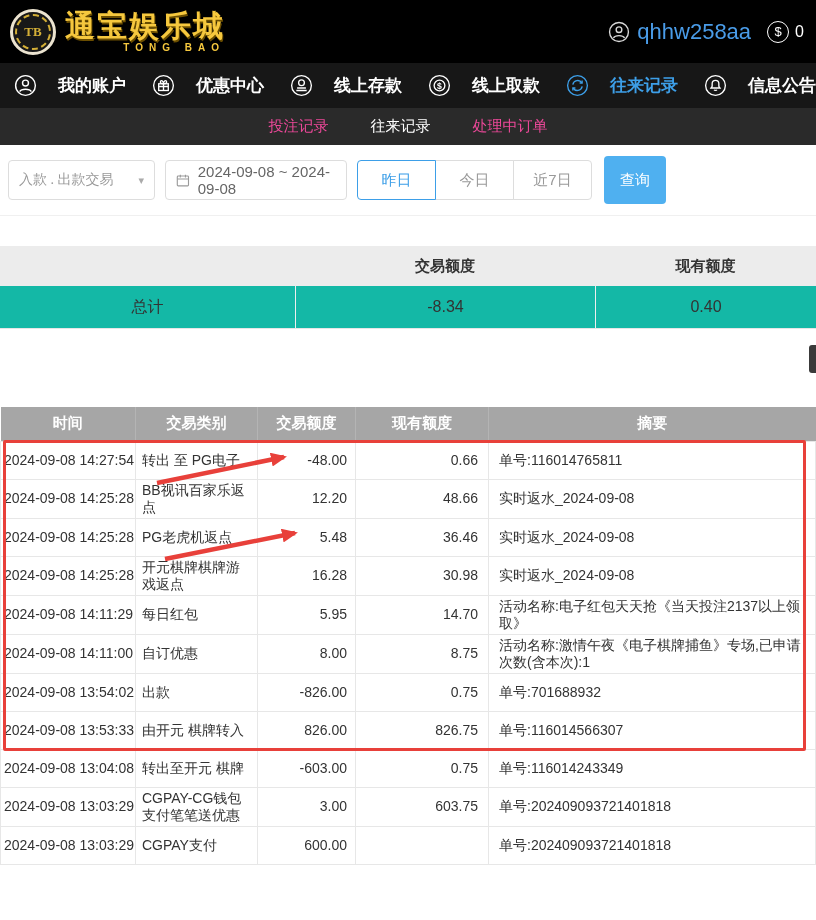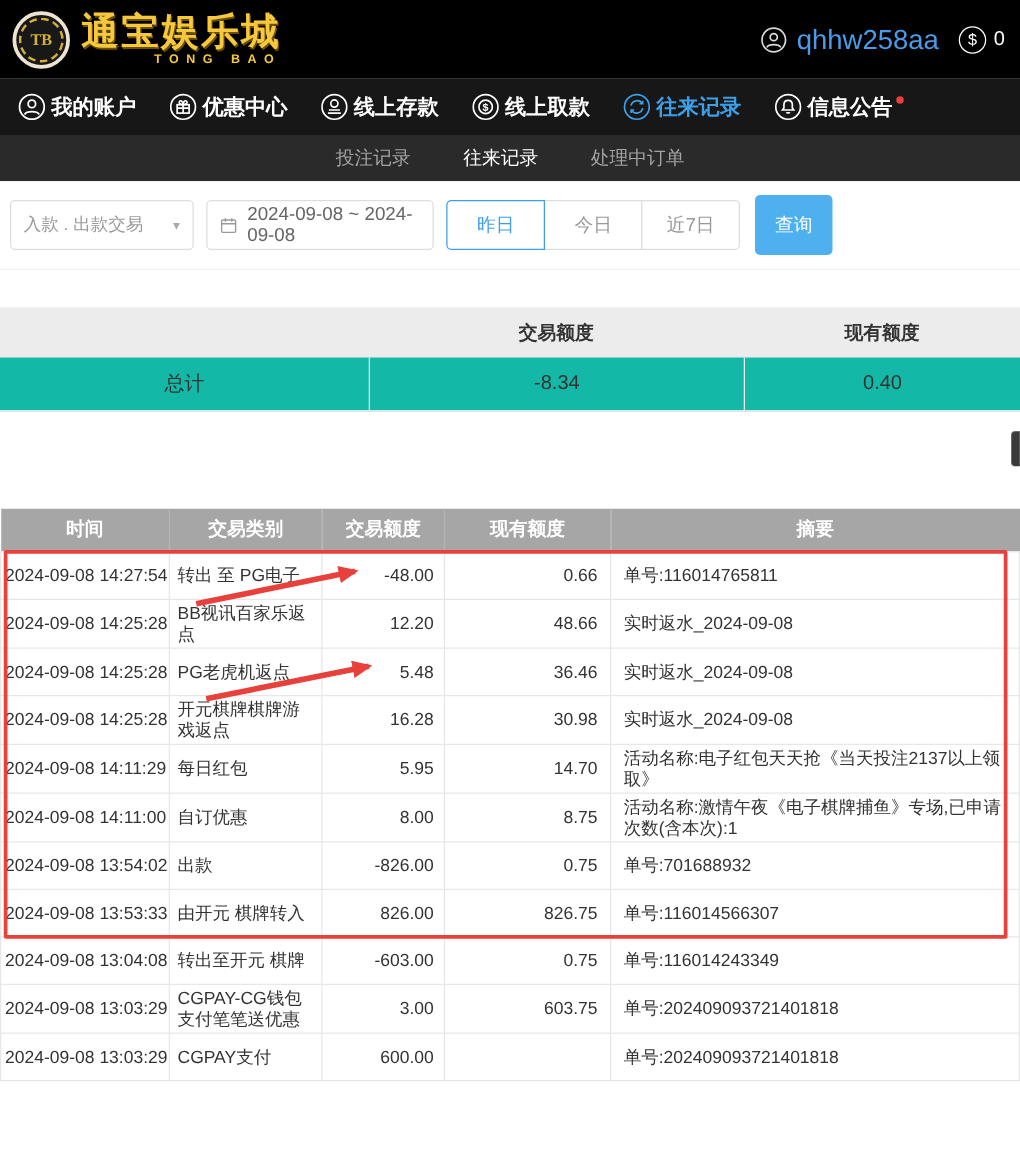--- a/index.html
+++ b/index.html
@@ -20,37 +20,37 @@
   .logo-en { color:#f6c83e; font-size:10px; font-weight:bold; letter-spacing:6px; text-align:right; line-height:12px; }
   .user-area { display:flex; align-items:center; gap:16px; padding-right:2px; }
   .user { display:flex; align-items:center; gap:7px; color:#4a9ce8; font-size:22px; cursor:pointer; }
   .user svg { color:#d8d8d8; }
   .balance { display:flex; align-items:center; gap:6px; color:#fff; font-size:16px; cursor:pointer; }
   .dollar-circle { width:22px; height:22px; border-radius:50%; border:1.5px solid #fff;
     display:flex; align-items:center; justify-content:center; font-size:13px; color:#fff; }
 
   
   .main-nav { height:45px; background:#171717; display:flex; align-items:center; padding:0 14px; gap:26px; }
-  .nav-item { display:flex; align-items:center; gap:4px; color:#fff; font-size:17px; font-weight:bold;
+  .nav-item { display:flex; align-items:center; gap:21px; color:#fff; font-size:17px; font-weight:bold;
     cursor:pointer; position:relative; white-space:nowrap; }
   .nav-item.active { color:#3d9fe8; }
   .nav-item svg { flex:0 0 auto; }
   .red-dot { width:6px; height:6px; border-radius:50%; background:#e8403a; position:absolute;
     right:-9px; top:3px; }
 
   
   .sub-nav { height:37px; background:#2a2a2a; display:flex; align-items:center; justify-content:center;
     gap:42px; font-size:15px; }
-  .sub-tab { color:#a3a3a3; cursor:pointer; }
+  .sub-tab { color:#ec4899; cursor:pointer; }
   .sub-tab.active { color:#fff; }
 
   
   .filter-bar { background:#fff; padding:11px 8px; display:flex; align-items:center; border-bottom:1px solid #f0f0f0; }
   .select-box { width:147px; height:40px; border:1px solid #ddd; border-radius:4px; display:flex;
-    align-items:center; justify-content:space-between; padding:0 10px; color:#999; font-size:14px; cursor:pointer; }
+    align-items:center; justify-content:space-between; padding:0 10px; color:#999; font-size:14px; cursor:pointer;font-family:Liberation Serif, serif; }
   .caret { color:#aaa; font-size:11px; }
   .date-box { width:182px; height:40px; border:1px solid #ddd; border-radius:4px; display:flex;
     align-items:center; gap:8px; padding:0 10px; color:#666; font-size:15px; margin-left:10px; cursor:pointer; }
   .quick-group { display:flex; margin-left:10px; }
   .quick-btn { width:79px; height:40px; border:1px solid #ddd; background:#fff; color:#999; font-size:15px;
     display:flex; align-items:center; justify-content:center; margin-left:-1px; cursor:pointer; }
   .quick-btn:first-child { border-radius:4px 0 0 4px; margin-left:0; }
   .quick-btn:last-child { border-radius:0 4px 4px 0; }
   .quick-btn.active { color:#3d9fe8; border-color:#3d9fe8; z-index:1; }
   .search-btn { width:62px; height:48px; background:#4fb0f0; border:none; border-radius:4px; color:#fff;

